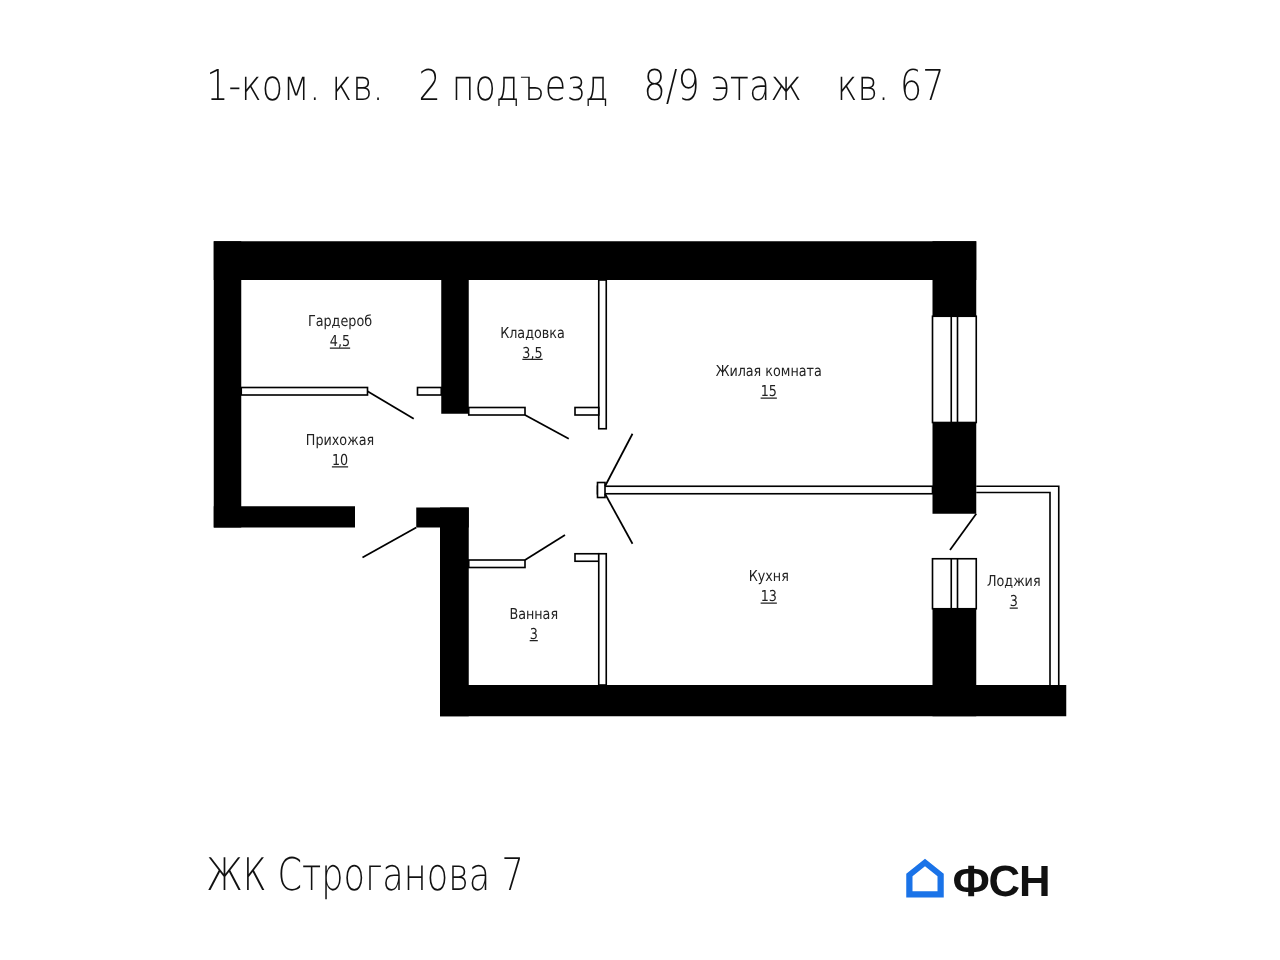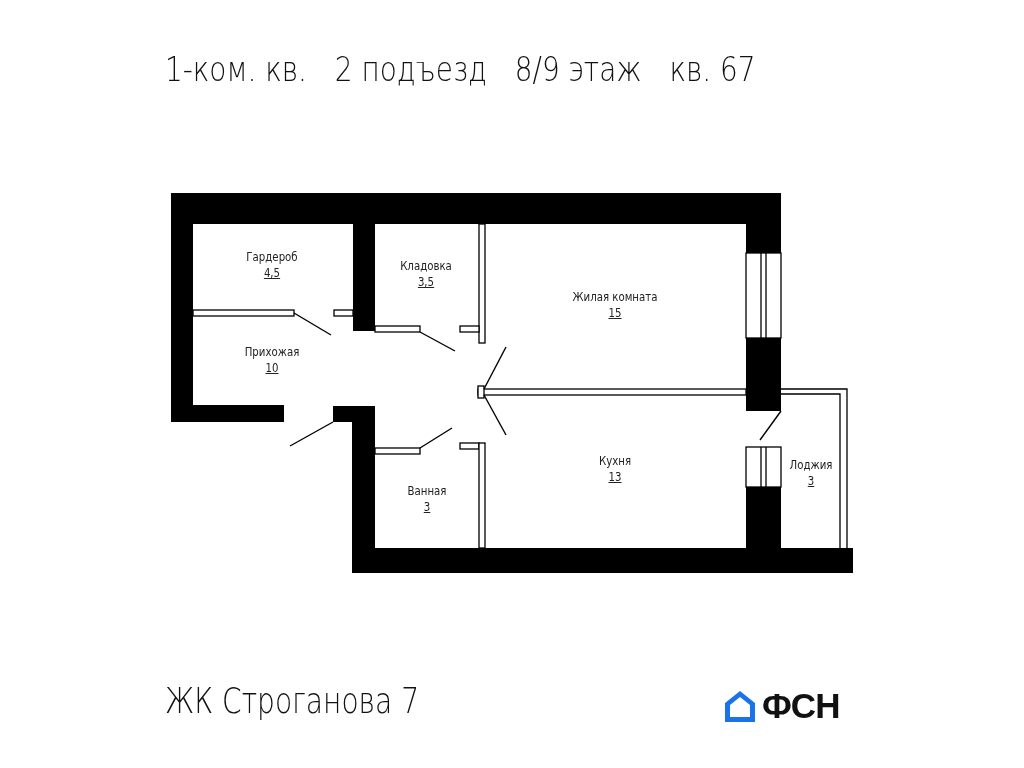--- a/index.html
+++ b/index.html
@@ -3,21 +3,21 @@
 <meta charset="utf-8">
 <style>
   html, body { margin:0; padding:0; background:#ffffff; }
   body { width:1024px; height:768px; position:relative; overflow:hidden; font-family:"DejaVu Sans Condensed","DejaVu Sans",sans-serif; }
   .header { position:absolute; left:165px; top:44px; height:50px; display:flex; align-items:center; font-family:"DejaVu Sans",sans-serif; font-weight:200; font-size:34px; color:#111; letter-spacing:0px; transform:scaleX(0.82); transform-origin:left center; white-space:nowrap; }
   .header span { margin-right:34px; }
   .plan { position:absolute; left:0; top:0; width:1024px; height:768px; }
   .room-label { position:absolute; text-align:center; font-family:"DejaVu Sans",sans-serif; font-size:12px; color:#222; line-height:16px; transform:scaleX(0.85); }
   .room-label .area { text-decoration:underline; display:block; }
   .footer-title { position:absolute; left:165px; top:680px; font-family:"DejaVu Sans",sans-serif; font-weight:200; font-size:36px; color:#111; transform:scaleX(0.78); transform-origin:left center; white-space:nowrap; }
-  .logo { position:absolute; left:724px; top:686px; display:flex; align-items:center; }
+  .logo { position:absolute; left:724px; top:686px; display:flex; }
   .logo-text { font-family:"Liberation Sans",sans-serif; font-weight:bold; font-size:35px; color:#111; margin-left:6px; letter-spacing:-1px; }
 </style>
 </head>
 <body>
 
 <div class="header">
   <span>1-ком. кв.</span>
   <span>2 подъезд</span>
   <span>8/9 этаж</span>
   <span>кв. 67</span>

